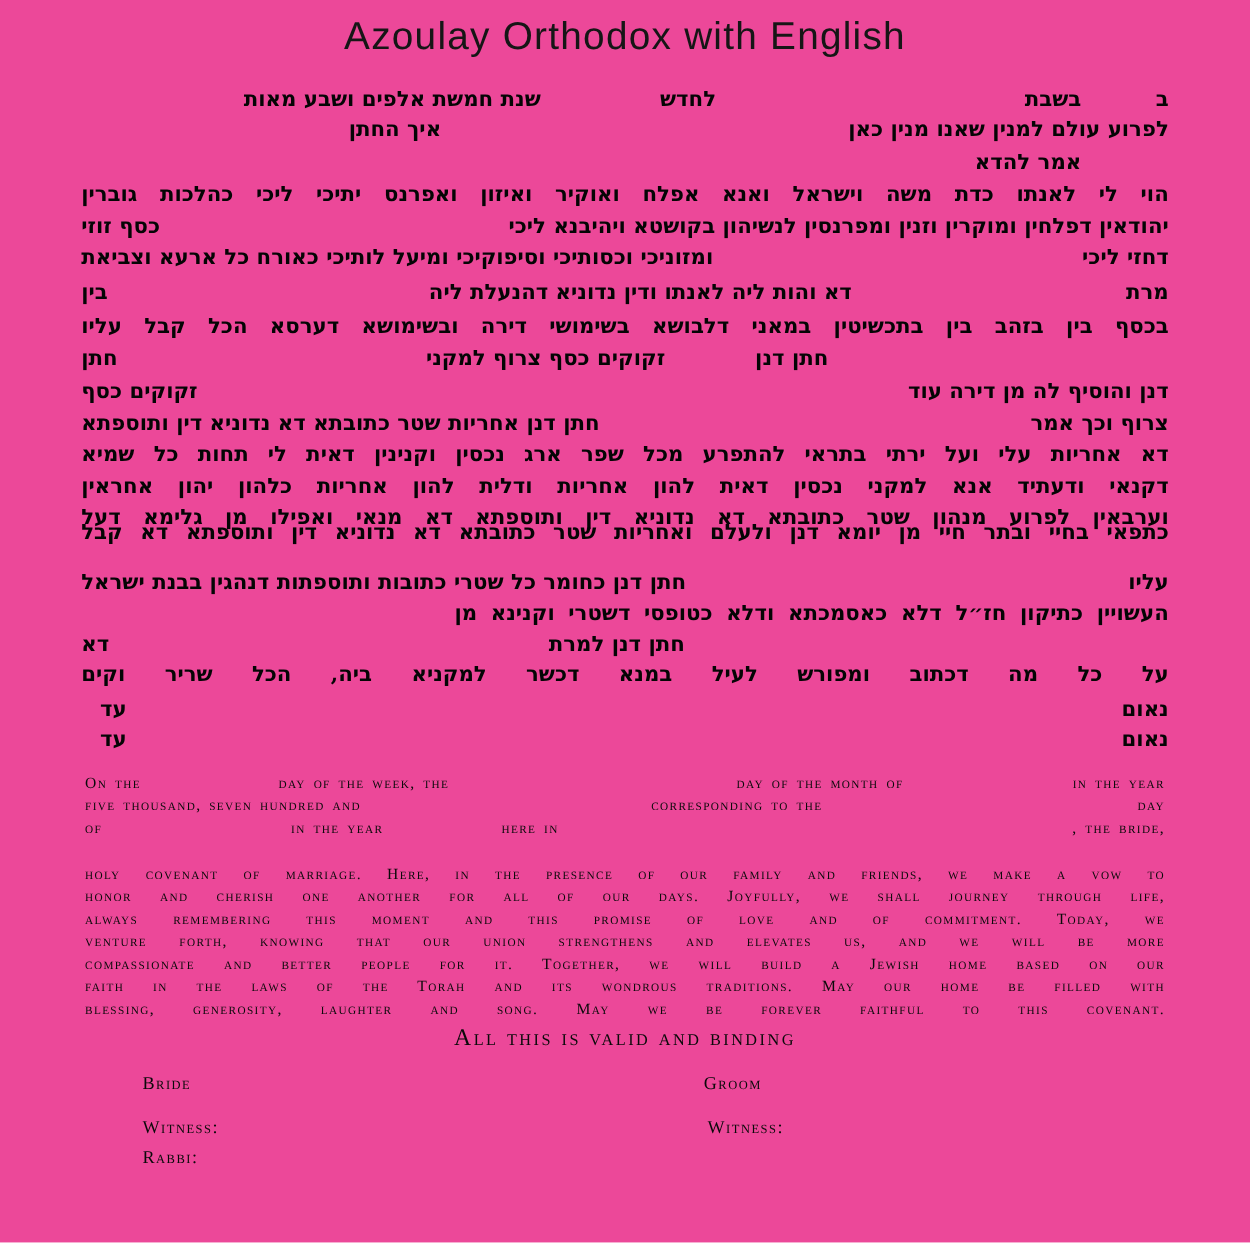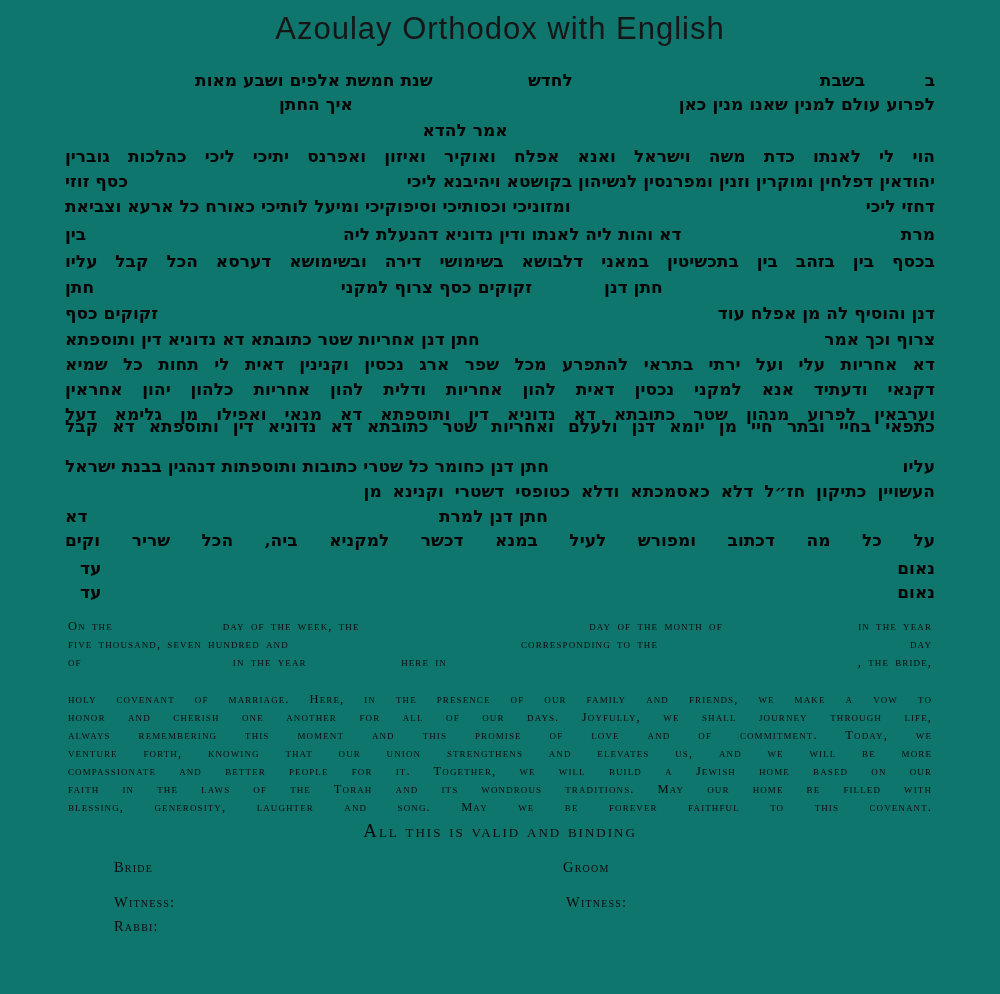--- a/index.html
+++ b/index.html
@@ -1,32 +1,32 @@
 <!DOCTYPE html>
 <html lang="en"><head>
 <meta charset="utf-8">
 <style>
   html,body{margin:0;padding:0;background:#ffffff;}
-  .page{position:relative;width:1000px;height:994px;background:#0f766e;color:#000;
+  .page{position:relative;width:1000px;height:994px;background:#ec4899;color:#000;
         font-family:"Liberation Serif",serif;overflow:hidden;}
 
   
   .title{position:absolute;top:11px;left:0;right:0;text-align:center;
          font-family:"Liberation Sans",sans-serif;font-weight:300;font-size:31px;
          letter-spacing:1px;color:#161616;}
 
   
   .hl,.hj,.hc{position:absolute;left:65px;right:65px;height:23px;line-height:23px;
         direction:rtl;font-family:"DejaVu Serif","DejaVu Sans",serif;
         font-weight:bold;font-size:17px;color:#050505;}
   .hl{display:flex;align-items:baseline;white-space:nowrap;}
   .hl i{display:block;min-width:6px;}
   .hl i.fx{flex:0 0 auto;min-width:0;}
   .hj{text-align:justify;text-align-last:justify;}
-  .hc{text-align:center;}
+  .hc{text-align:right;}
 
   
   .el,.ej{position:absolute;left:68px;right:68px;height:16px;line-height:16px;
         font-family:"Liberation Serif",serif;font-variant:small-caps;
         font-size:12.5px;letter-spacing:1.1px;word-spacing:2px;color:#0a0a0a;}
   .el{display:flex;align-items:baseline;white-space:nowrap;}
   .el i{display:block;min-width:6px;}
   .ej{text-align:justify;text-align-last:justify;}
 
   .valid{position:absolute;left:0;right:0;text-align:center;
@@ -90,21 +90,21 @@
   <div class="hl" style="top:276px">
     <i style="flex:265"></i>
     <span>חתן דנן</span>
       <i style="flex:70"></i>
     <span>זקוקים כסף צרוף למקני</span>
       <i style="flex:240"></i>
     <span>חתן</span>
   </div>
 
   <div class="hl" style="top:302px">
-    <span>דנן והוסיף לה מן אפלח עוד</span>
+    <span>דנן והוסיף לה מן דירה עוד</span>
       <i style="flex:60"></i>
       <i style="flex:180"></i>
     <span>זקוקים כסף</span>
   </div>
 
   <div class="hl" style="top:328px">
     <span>צרוף וכך אמר</span>
       <i style="flex:1"></i>
     <span>חתן דנן אחריות שטר כתובתא דא נדוניא דין ותוספתא</span>
   </div>

